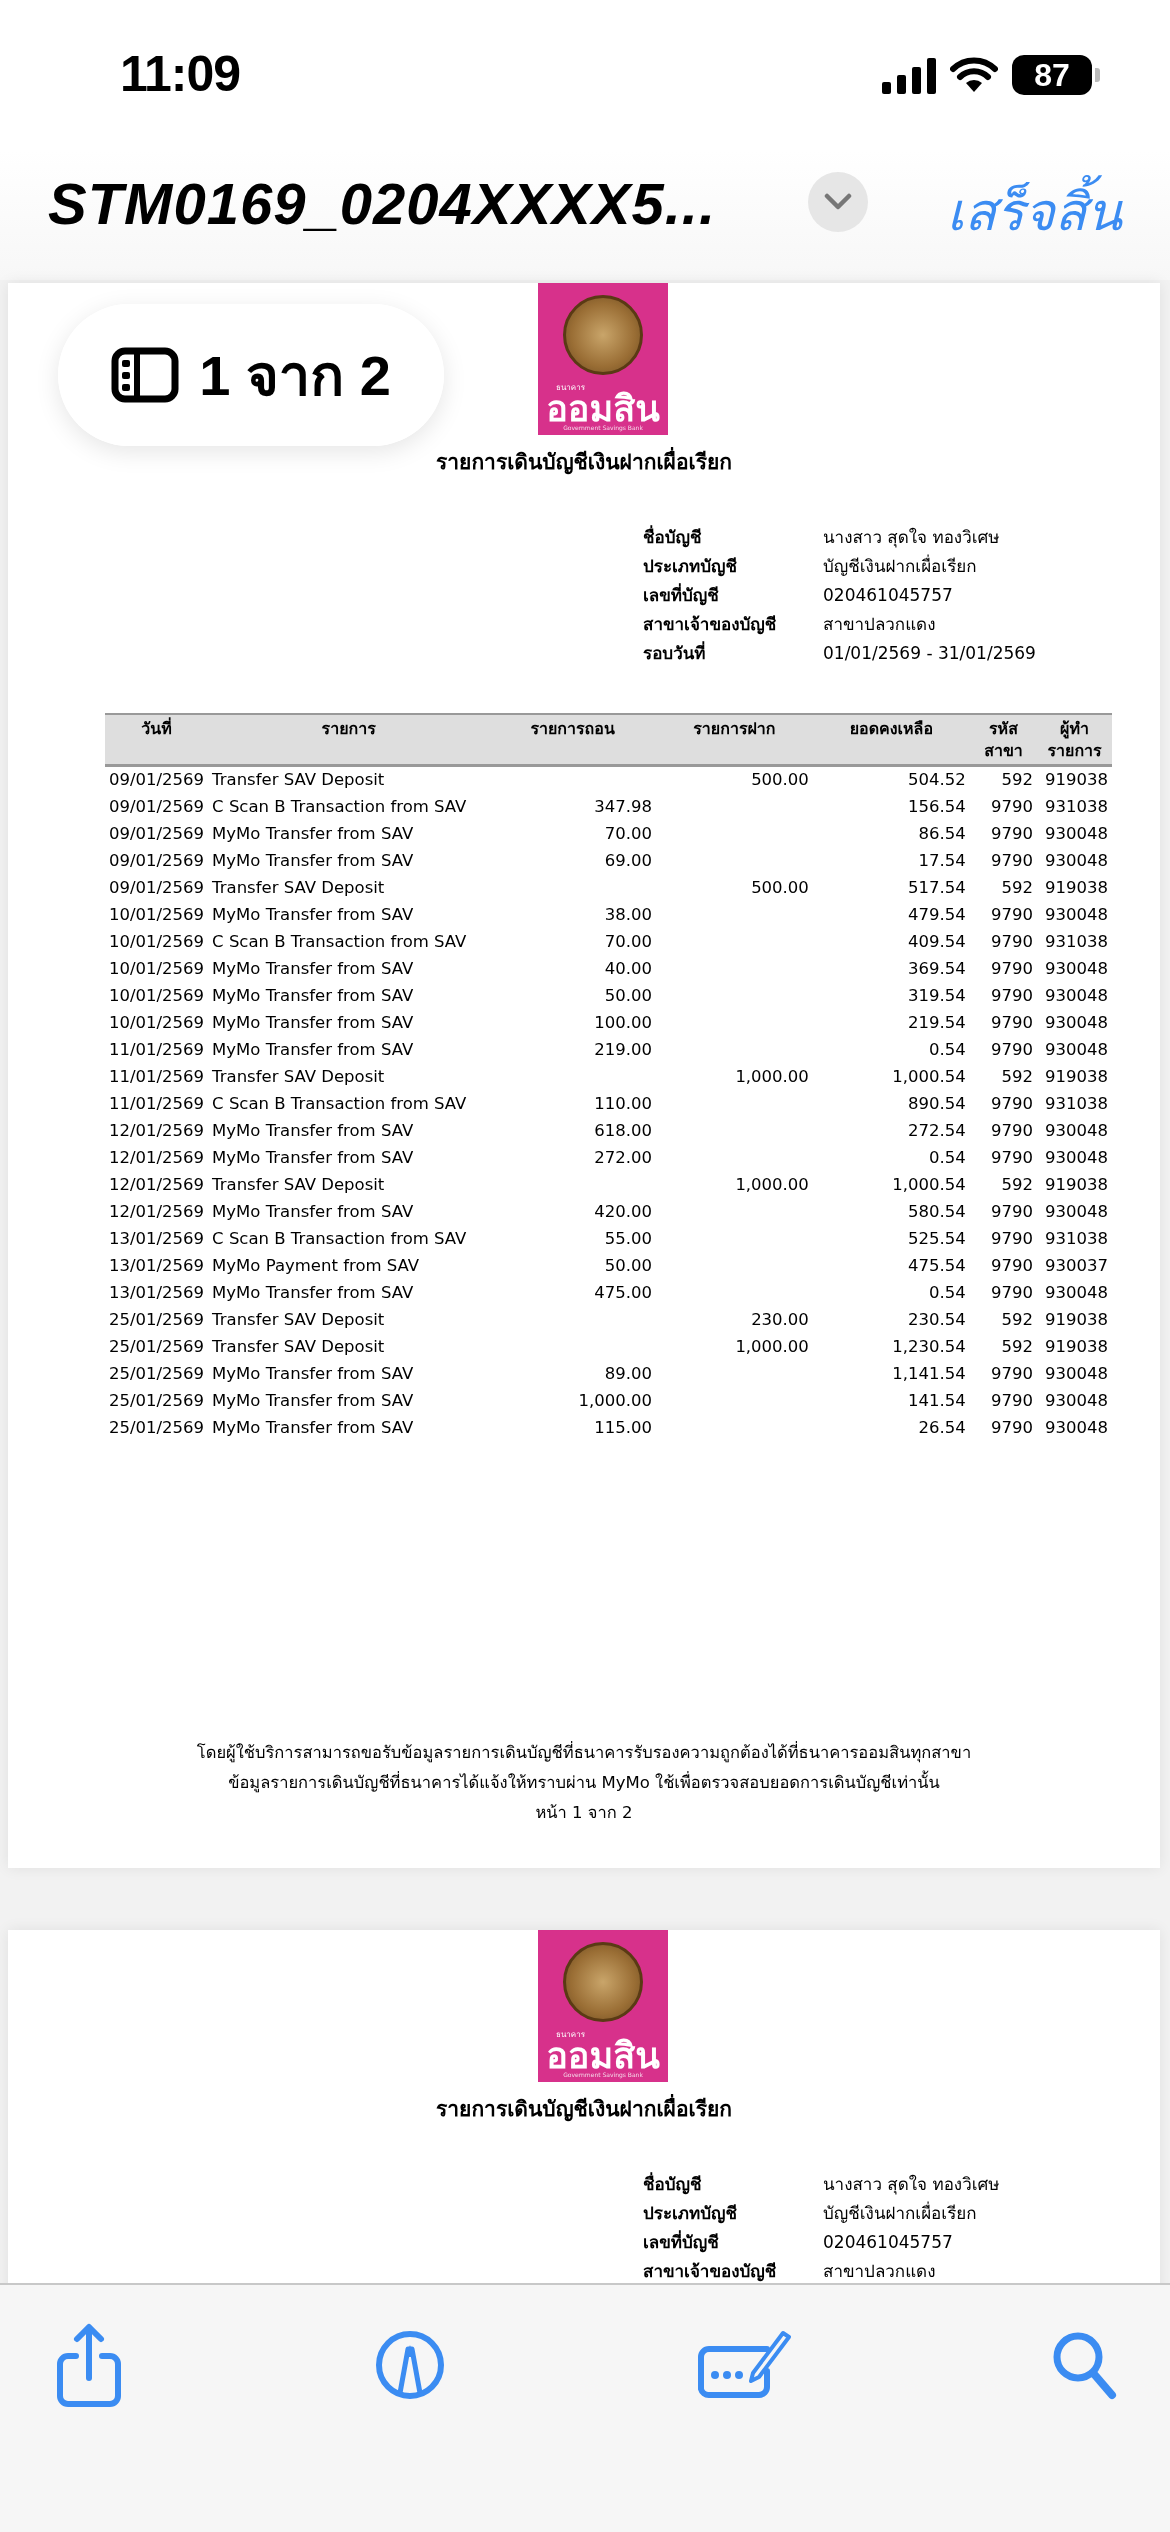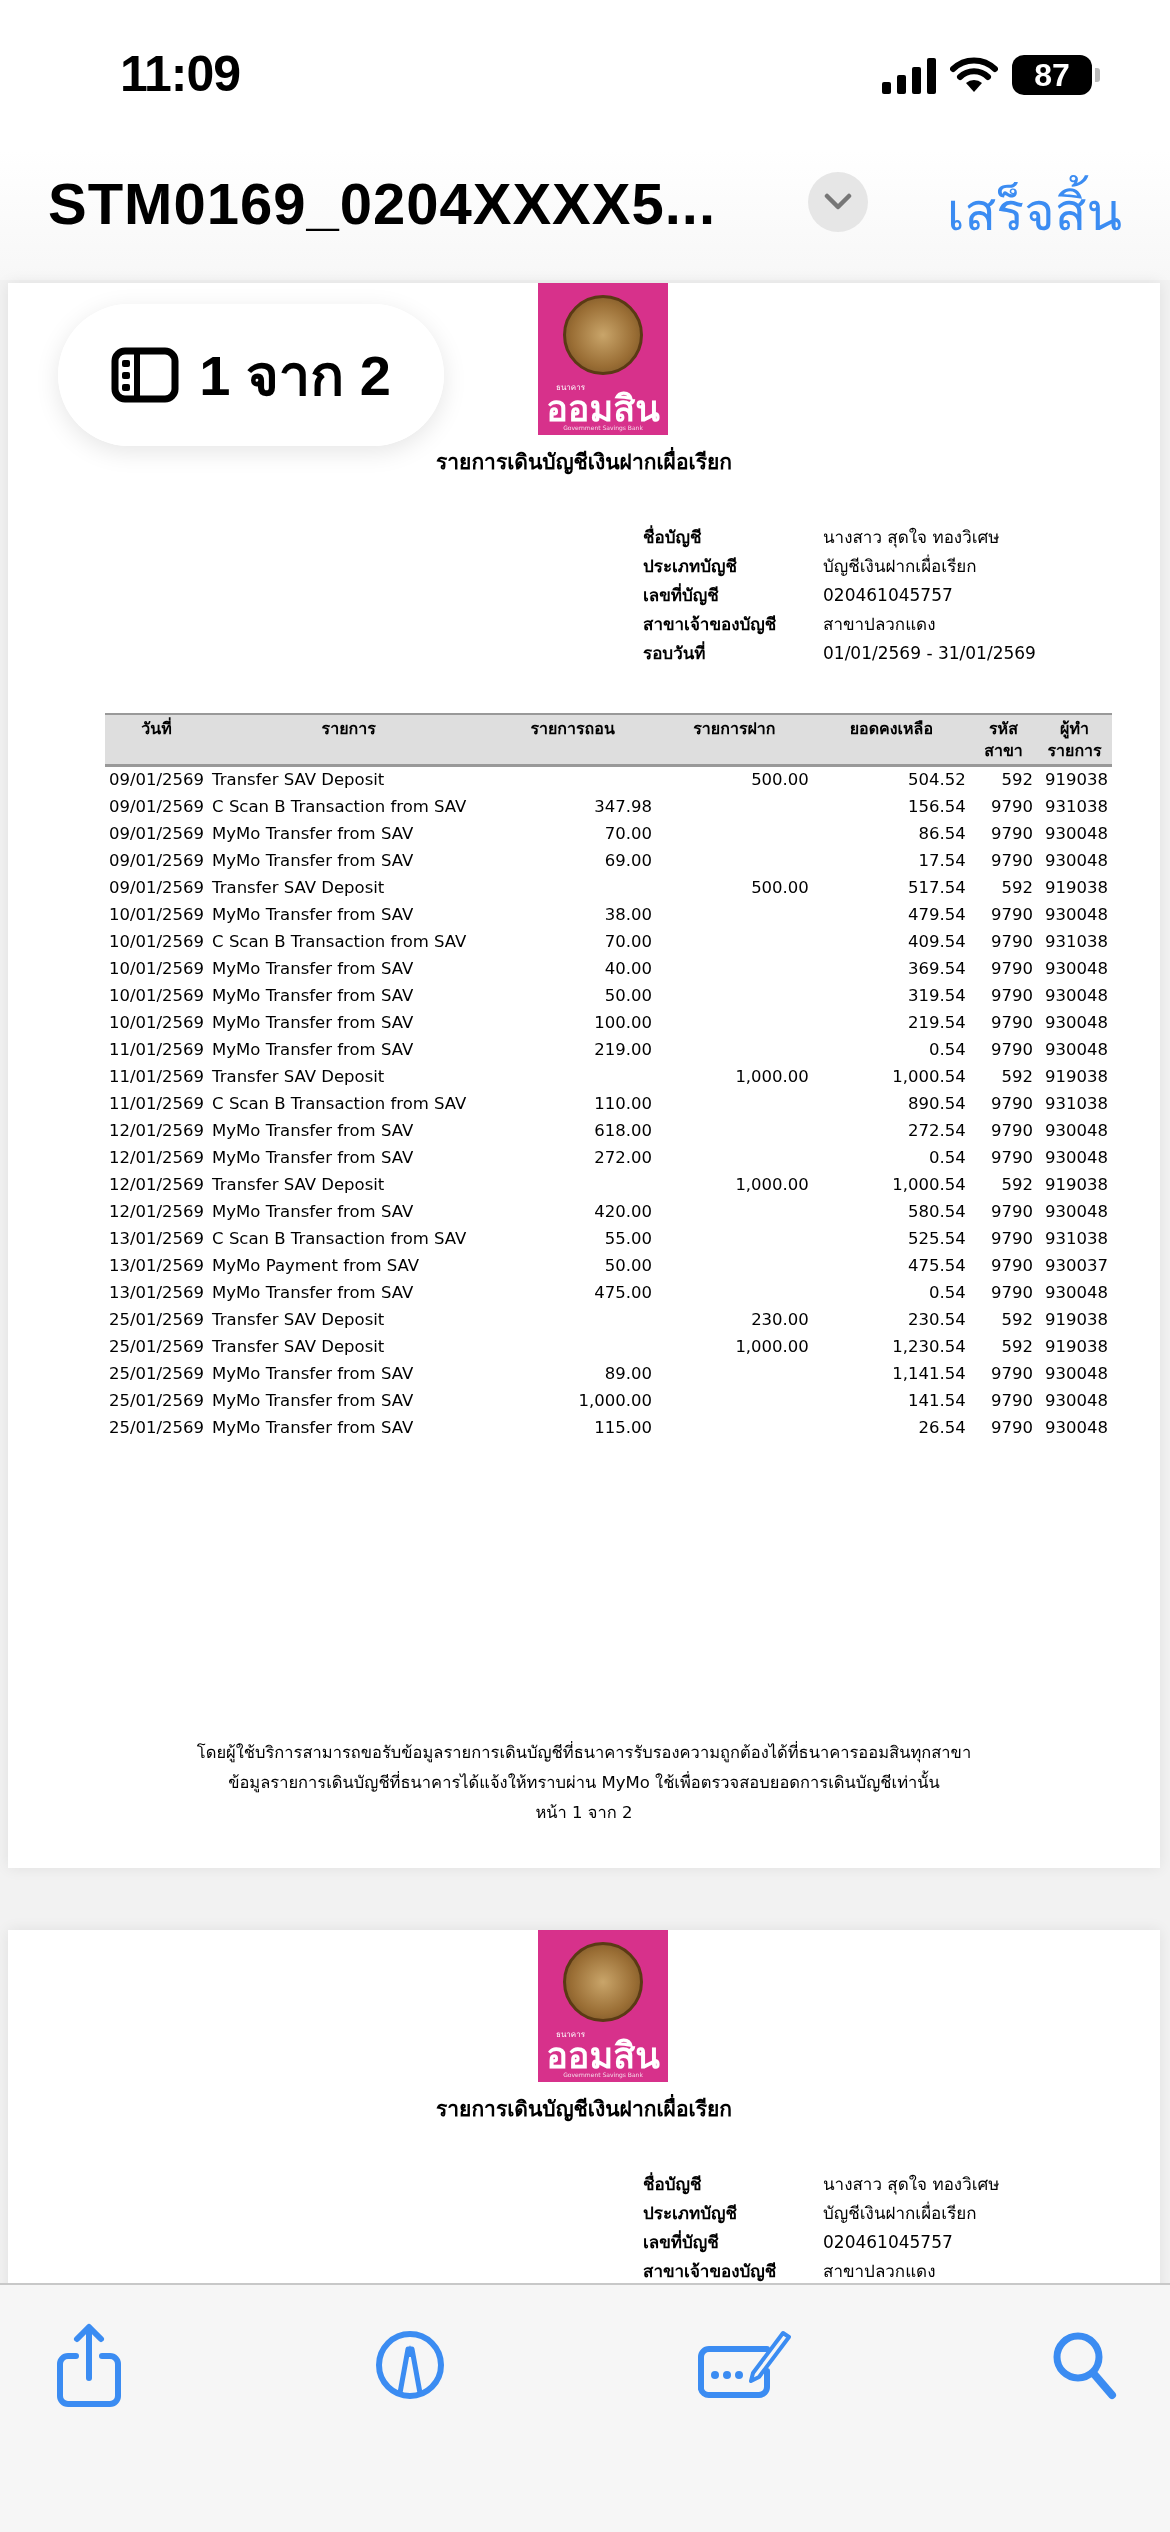--- a/index.html
+++ b/index.html
@@ -9,21 +9,21 @@
   
   .status-bar { position: absolute; top: 0; left: 0; width: 1170px; height: 150px; background: #fff; padding-left: 32px; }
   .status-time { position: absolute; left: 120px; top: 45px; font-family: "Liberation Sans", sans-serif; font-weight: 700; font-size: 50px; letter-spacing: -1px; }
   .status-icons { position: absolute; right: 78px; top: 55px; display: flex; align-items: center; gap: 14px; }
   .signal { display: flex; align-items: flex-end; gap: 6px; height: 38px; }
   .signal span { width: 9px; background: #000; border-radius: 2px; display: block; }
   .battery { position: relative; width: 80px; height: 40px; background: #000; border-radius: 12px; color: #fff; font-family: "Liberation Sans", sans-serif; font-weight: 700; font-size: 32px; display: flex; align-items: center; justify-content: center; }
   .battery::after { content: ""; position: absolute; right: -8px; top: 13px; width: 5px; height: 14px; background: #bbb; border-radius: 0 3px 3px 0; }
 
   
-  .nav-bar { position: absolute; top: 150px; left: 0; width: 1170px; height: 130px; background: linear-gradient(#fff, #f7f7f7); }
+  .nav-bar { position: absolute; top: 150px; left: 0; width: 1170px; height: 130px; background: linear-gradient(#fff, #f7f7f7); font-style: italic; }
   .doc-title { position: absolute; left: 48px; top: 20px; font-family: "Liberation Sans", sans-serif; font-weight: 700; font-size: 58px; letter-spacing: 1px; }
   .title-chevron { position: absolute; left: 808px; top: 22px; width: 60px; height: 60px; border-radius: 30px; background: #e6e6e6; display: flex; align-items: center; justify-content: center; }
   .done-button { position: absolute; right: 48px; top: 20px; font-size: 52px; color: #3b8cf2; font-family: "DejaVu Sans", sans-serif; }
 
   
   .page { position: absolute; left: 8px; width: 1152px; background: #fff; box-shadow: 0 0 14px rgba(0,0,0,0.08); }
   .page1 { top: 283px; height: 1585px; }
   .page2 { top: 1930px; height: 400px; }
 
   .logo { position: absolute; left: 530px; width: 130px; height: 152px; background: #d7318b; display: flex; flex-direction: column; align-items: center; }

